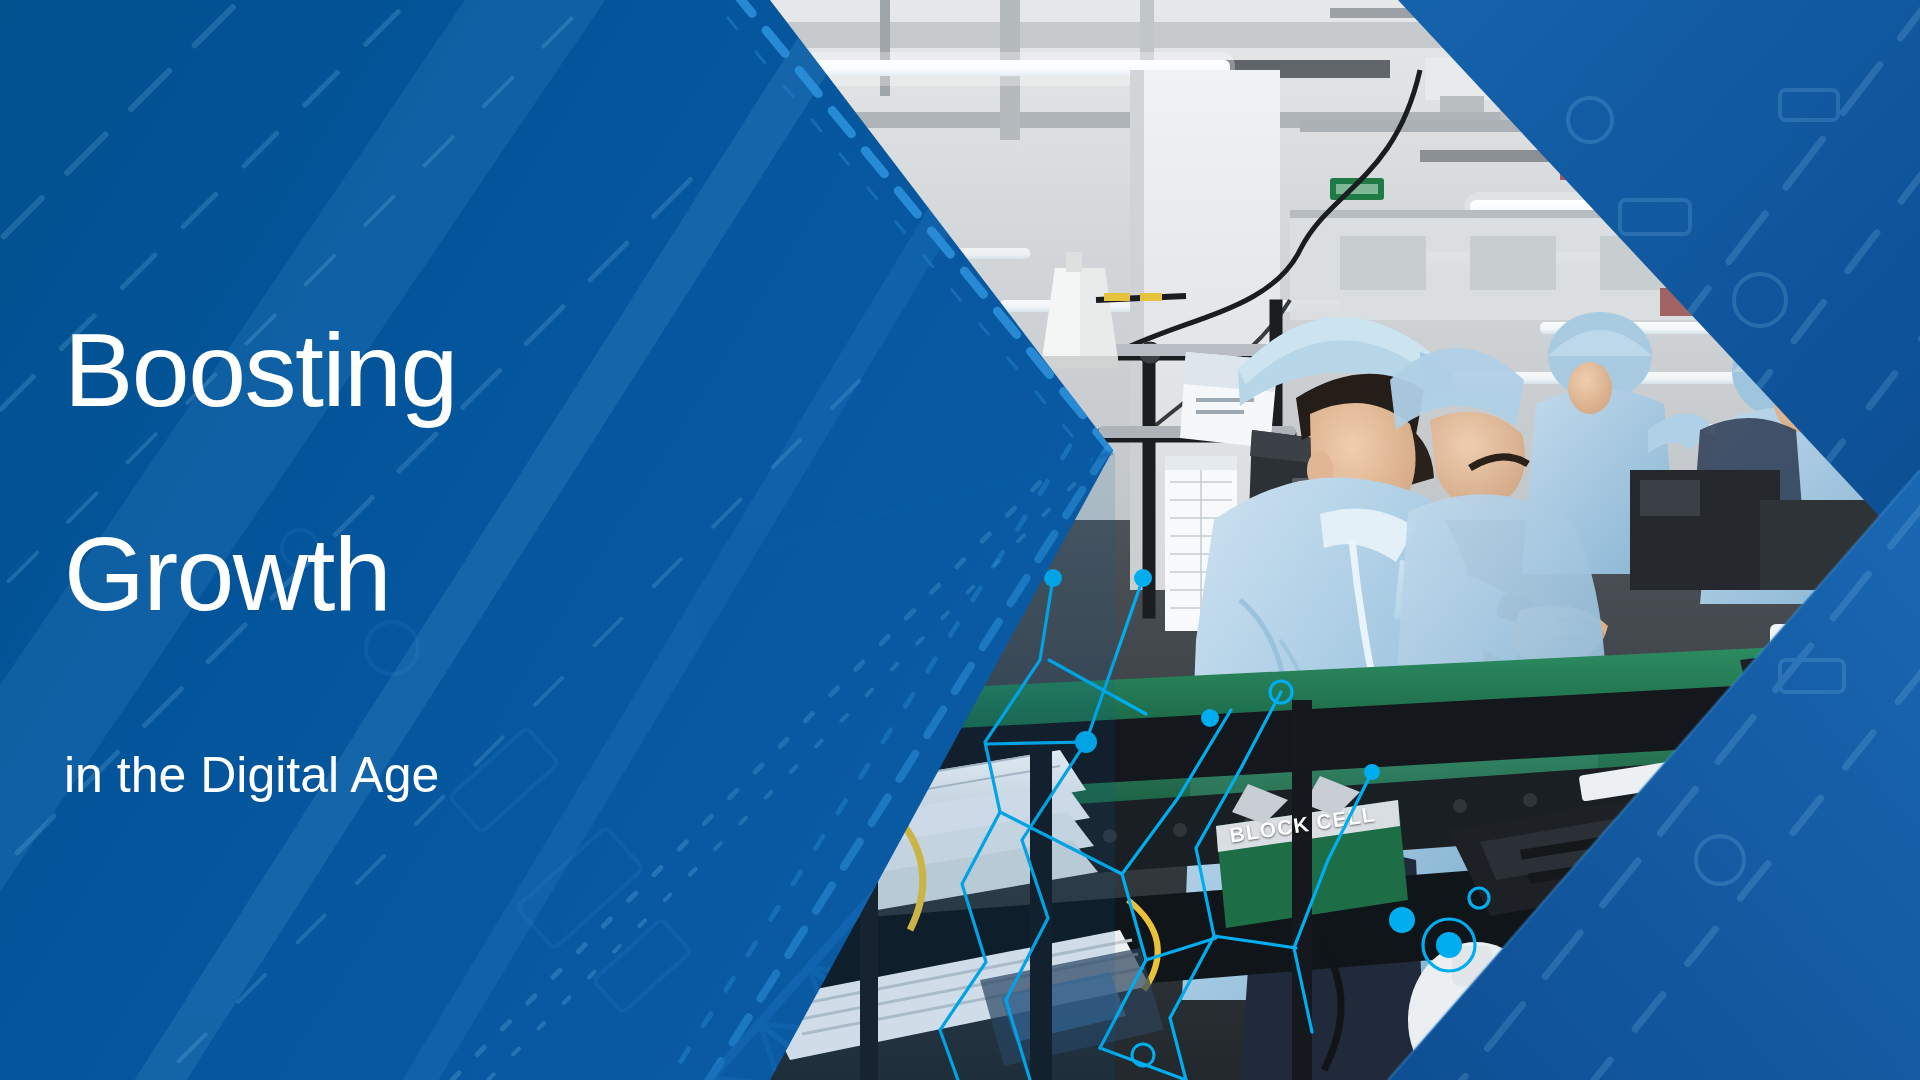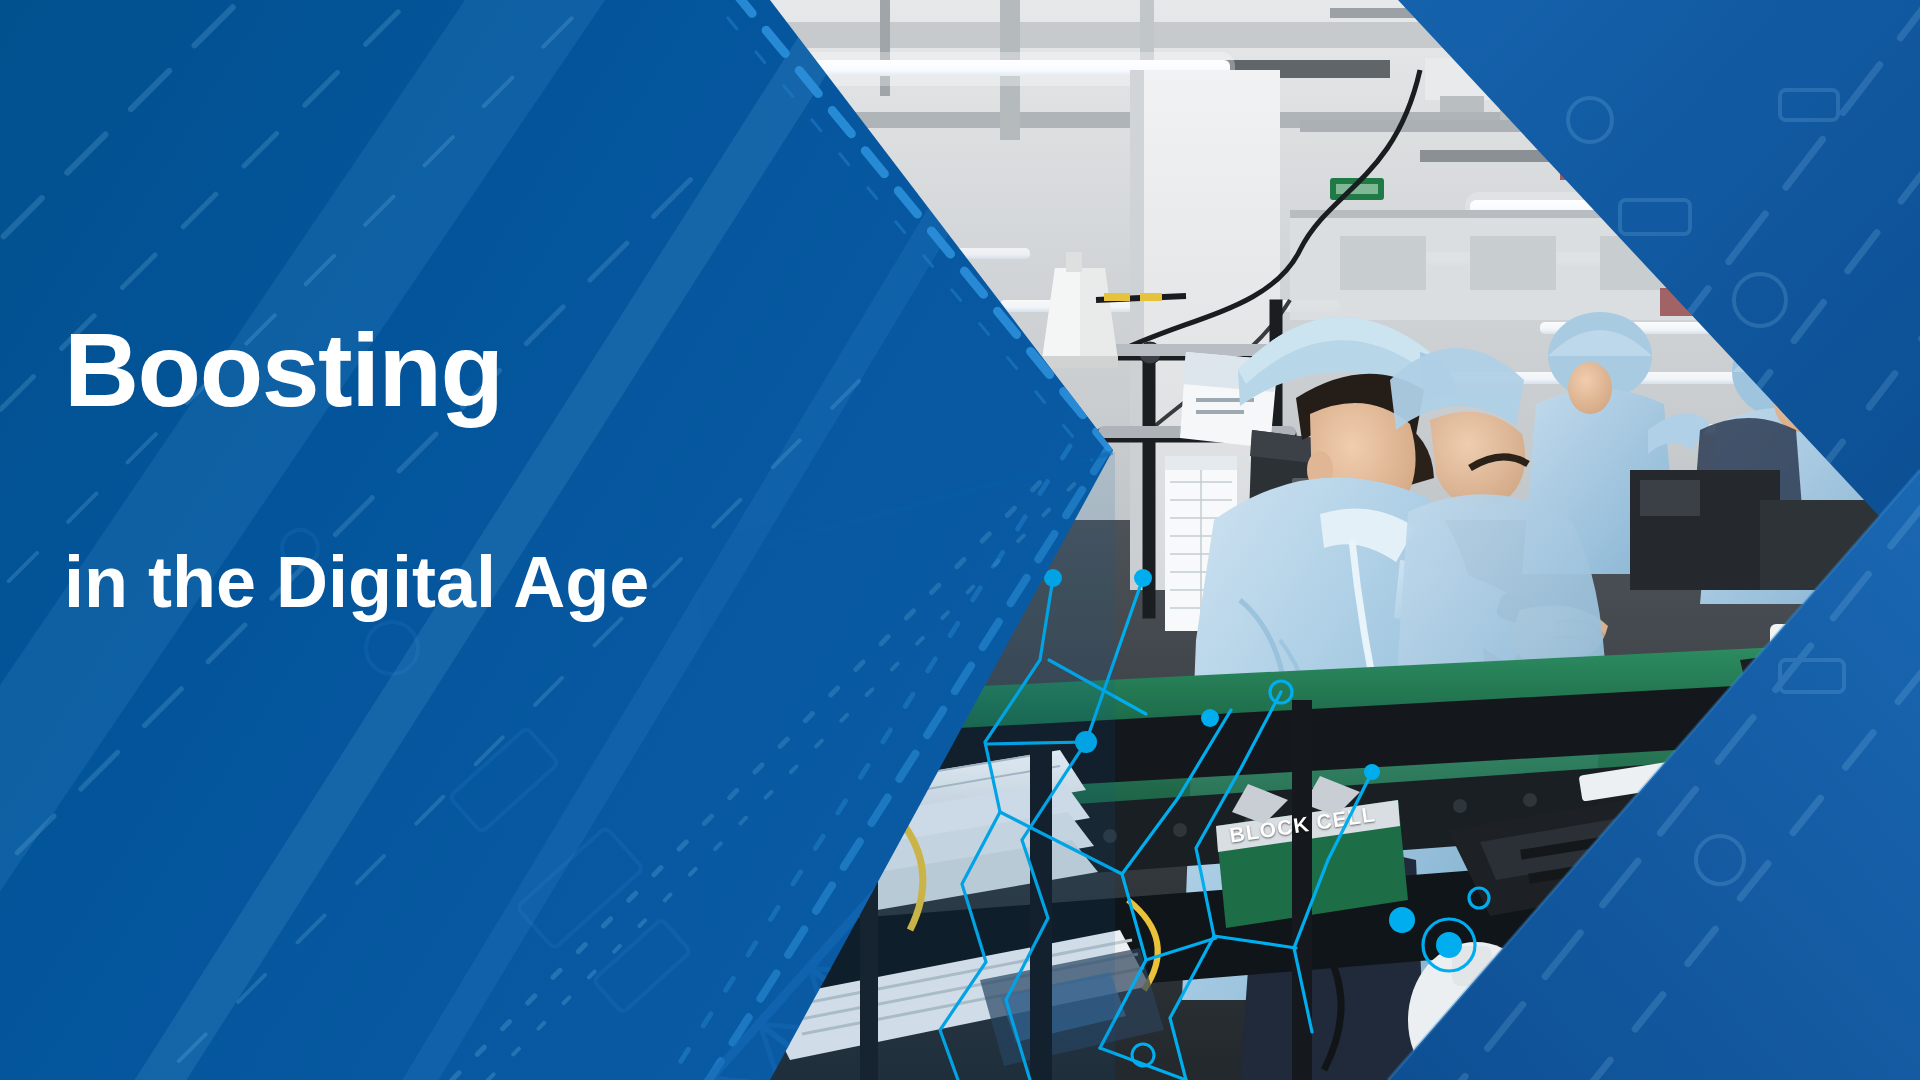--- a/index.html
+++ b/index.html
@@ -18,26 +18,26 @@
   .bluepanel{
     position:absolute;top:0;left:0;width:1920px;height:1080px;
   }
 
   
   .textwrap{
     position:absolute;left:64px;top:218px;width:760px;
     z-index:60;
   }
   .headline{
-    color:#ffffff;font-weight:700;font-size:104px;line-height:0.98;
+    color:#ffffff;font-weight:400;font-size:104px;line-height:0.98;
     letter-spacing:-1.5px;margin:0;white-space:pre-line;
   }
   .headline .ln{display:block;}
   .subhead{
-    color:#ffffff;font-weight:700;font-size:72px;line-height:1.0;
+    color:#ffffff;font-weight:400;font-size:50px;line-height:1.0;
     letter-spacing:0px;margin:22px 0 0 0;
   }
 
   
   .noevt{pointer-events:none;}
 </style>
 </head>
 <body>
 
 <div id="stage">
@@ -544,17 +544,18 @@
         <rect x="1780" y="660" width="64" height="32" rx="6"></rect>
       </g>
     </g>
 
     <line x1="1388" y1="1080" x2="1920" y2="470" stroke="#3E93D6" stroke-width="3" opacity=".35"></line>
   </svg>
 
   <div class="textwrap">
     <h1 class="headline">
       <span class="ln">Boosting</span>
+      <span class="ln">Growth</span>
     </h1>
     <div class="subhead">in the Digital Age</div>
   </div>
 
 </div>
 
 </body></html>

